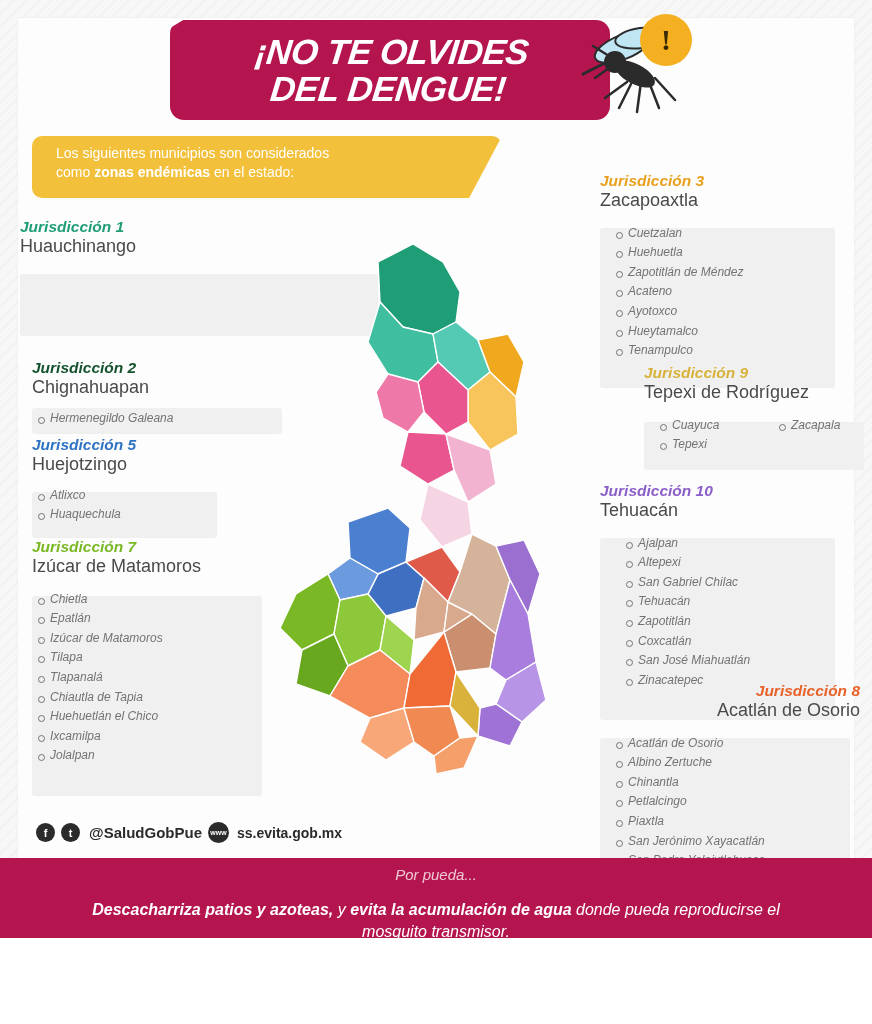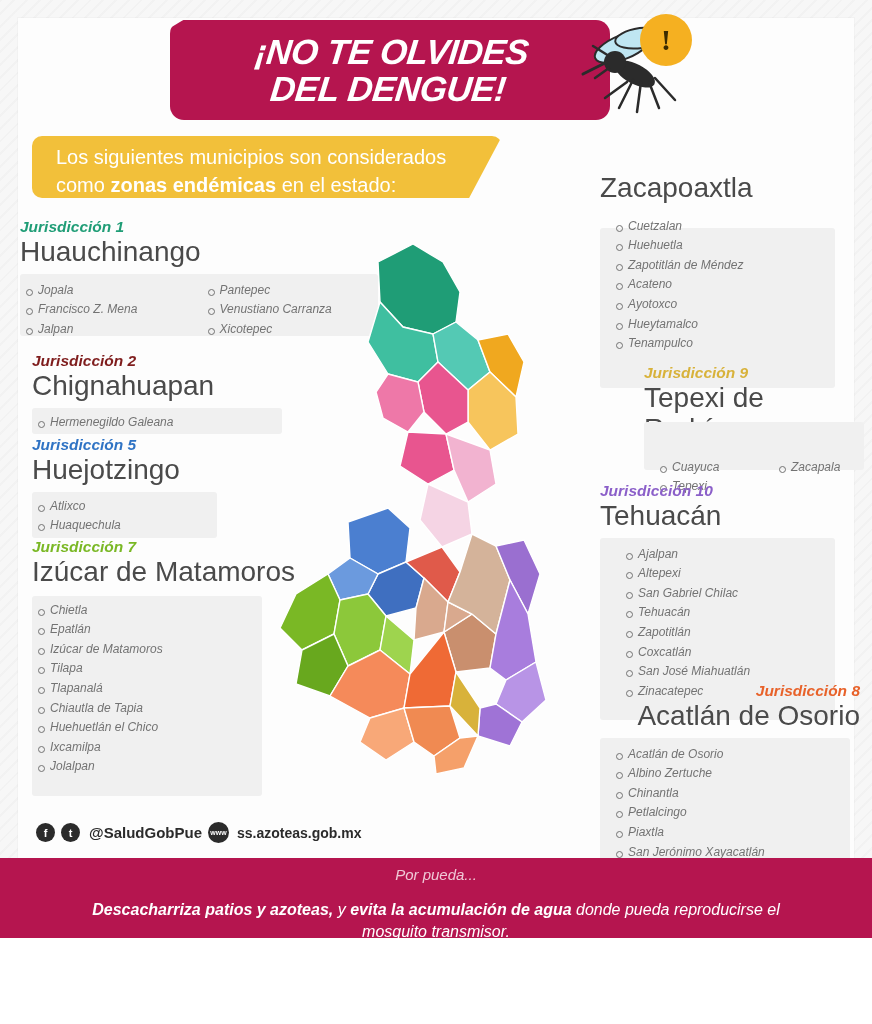--- a/index.html
+++ b/index.html
@@ -69,32 +69,32 @@
     position: absolute; left: 32px; top: 136px;
     width: 470px; height: 62px;
     background: #f2c03a;
     border-radius: 10px 10px 10px 10px;
     clip-path: polygon(0 0, 100% 0, 93% 100%, 0 100%);
   }
   .intro-text {
     position: absolute; left: 56px; top: 144px;
     width: 430px;
     color: #ffffff;
-    font-size: 20px;
+    font-size: 14px;
     line-height: 1.38;
   }
   .intro-text b { font-weight: bold; color: #ffffff; }
 
   
   .jur { position: absolute; }
   .jur-label {
     font-size: 15.5px; font-weight: bold; font-style: italic;
   }
   .jur-name {
-    font-size: 28px; color: #4a4a4a; font-weight: normal;
+    font-size: 18px; color: #4a4a4a; font-weight: normal;
     line-height: 1.1; margin-top: 1px; margin-bottom: 7px;
   }
   .mlist { list-style: none; }
   .mlist li {
     position: relative;
     padding-left: 14px;
     font-size: 12px;
     color: #737373;
     line-height: 1.63;
     font-style: italic;
@@ -177,32 +177,24 @@
     <div>Los siguientes municipios son considerados</div>
     <div>
       <span>como </span><b>zonas endémicas</b><span> en el estado:</span>
     </div>
   </div>
 
   <div class="jur" style="left:20px; top:218px; width:365px;">
     <div class="jur-label" style="color:#1f9d76;">Jurisdicción 1</div>
     <div class="jur-name">Huauchinango</div>
     <div class="panel-bg" style="left:0; top:56px; width:358px; height:62px;"></div>
-    <ul class="mlist two-col" style="position:relative; padding:6px 4px 4px 4px;">
-      <li>Jopala</li>
-      <li>Francisco Z. Mena</li>
-      <li>Jalpan</li>
-      <li>Pantepec</li>
-      <li>Venustiano Carranza</li>
-      <li>Xicotepec</li>
-    </ul>
   </div>
 
   <div class="jur" style="left:32px; top:352px; width:300px;">
-    <div class="jur-label" style="color:#7f1d1d;">Jurisdicción 2</div>
+    <div class="jur-label" style="color:#14532d;margin-top:7px;">Jurisdicción 2</div>
     <div class="jur-name">Chignahuapan</div>
     <div class="panel-bg" style="left:0; top:56px; width:250px; height:26px;"></div>
     <ul class="mlist" style="position:relative; padding:4px 4px 4px 4px;">
       <li>Hermenegildo Galeana</li>
     </ul>
   </div>
 
   <div class="jur" style="left:32px; top:436px; width:300px;">
     <div class="jur-label" style="color:#2f73c4;">Jurisdicción 5</div>
     <div class="jur-name">Huejotzingo</div>
@@ -224,20 +216,21 @@
       <li>Tilapa</li>
       <li>Tlapanalá</li>
       <li>Chiautla de Tapia</li>
       <li>Huehuetlán el Chico</li>
       <li>Ixcamilpa</li>
       <li>Jolalpan</li>
     </ul>
   </div>
 
   <div class="jur" style="left:600px; top:172px; width:250px;">
+    <div class="jur-label" style="color:#e8a020;">Jurisdicción 3</div>
     <div class="jur-name">Zacapoaxtla</div>
     <div class="panel-bg" style="left:0; top:56px; width:235px; height:160px;"></div>
     <ul class="mlist" style="position:relative; padding:6px 4px 4px 14px;">
       <li>Cuetzalan</li>
       <li>Huehuetla</li>
       <li>Zapotitlán de Méndez</li>
       <li>Acateno</li>
       <li>Ayotoxco</li>
       <li>Hueytamalco</li>
       <li>Tenampulco</li>
@@ -329,21 +322,21 @@
         <path d="M206 534 L232 516 L250 514 L236 546 L208 552 Z" fill="#f5a06a"></path>
       </g>
     </svg>
   </div>
 
   <div class="social">
     <span class="circ">f</span>
     <span class="circ">t</span>
     <span class="social-handle">@SaludGobPue</span>
     <span class="circ" style="width:21px;height:21px;font-size:7px;">www</span>
-    <span class="social-web" style="margin-left:2px;">ss.azoteas.gob.mx</span>
+    <span class="social-web" style="margin-left:2px;">ss.evita.gob.mx</span>
   </div>
 
   <div class="bottom-band">
     <div class="por">Por pueda...</div>
     <div class="msg">
       <b>Descacharriza patios y azoteas,</b><span> y </span><b>evita la acumulación de agua</b><span> donde pueda reproducirse el mosquito transmisor.</span>
     </div>
   </div>
 
   <div class="footer">

